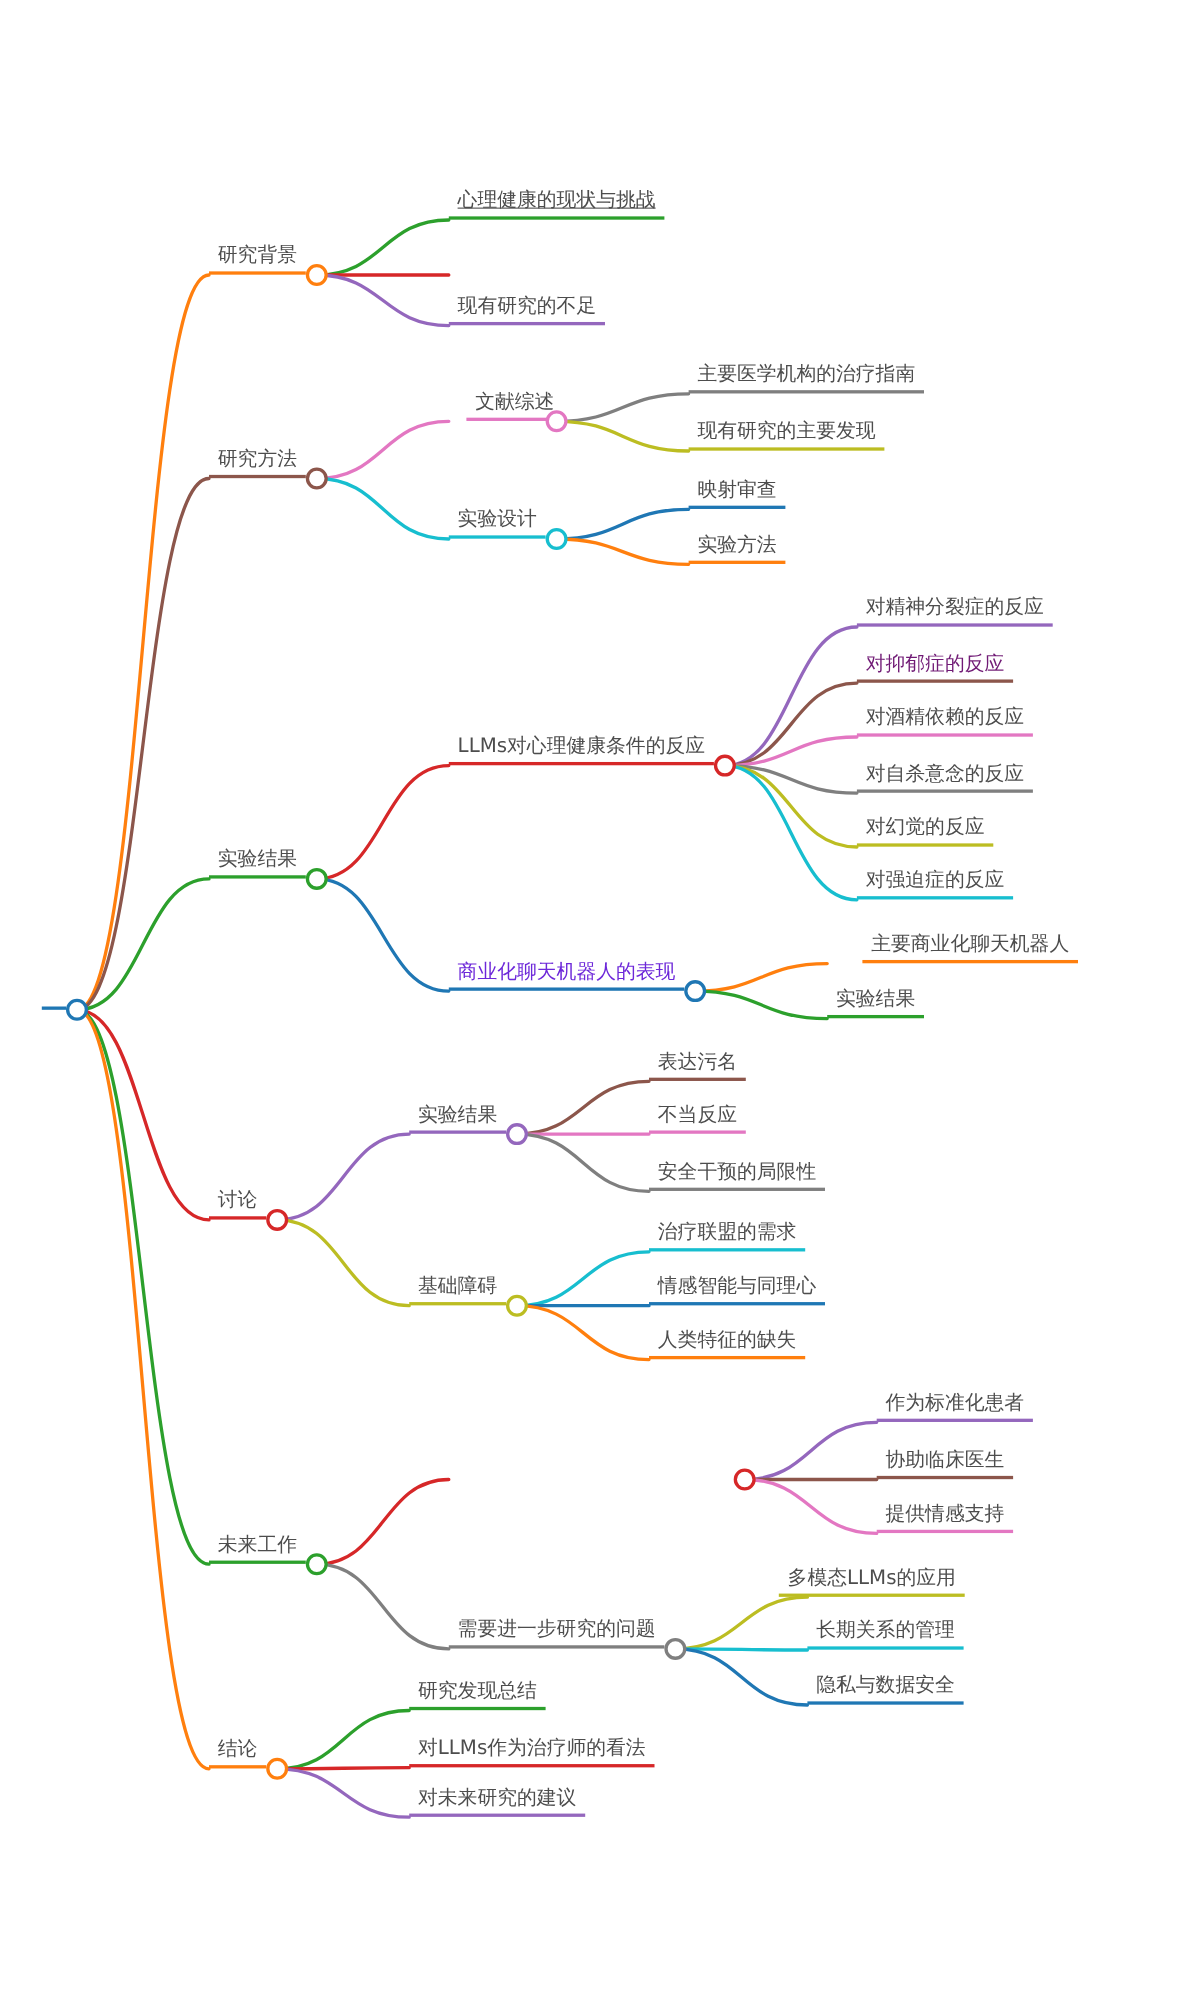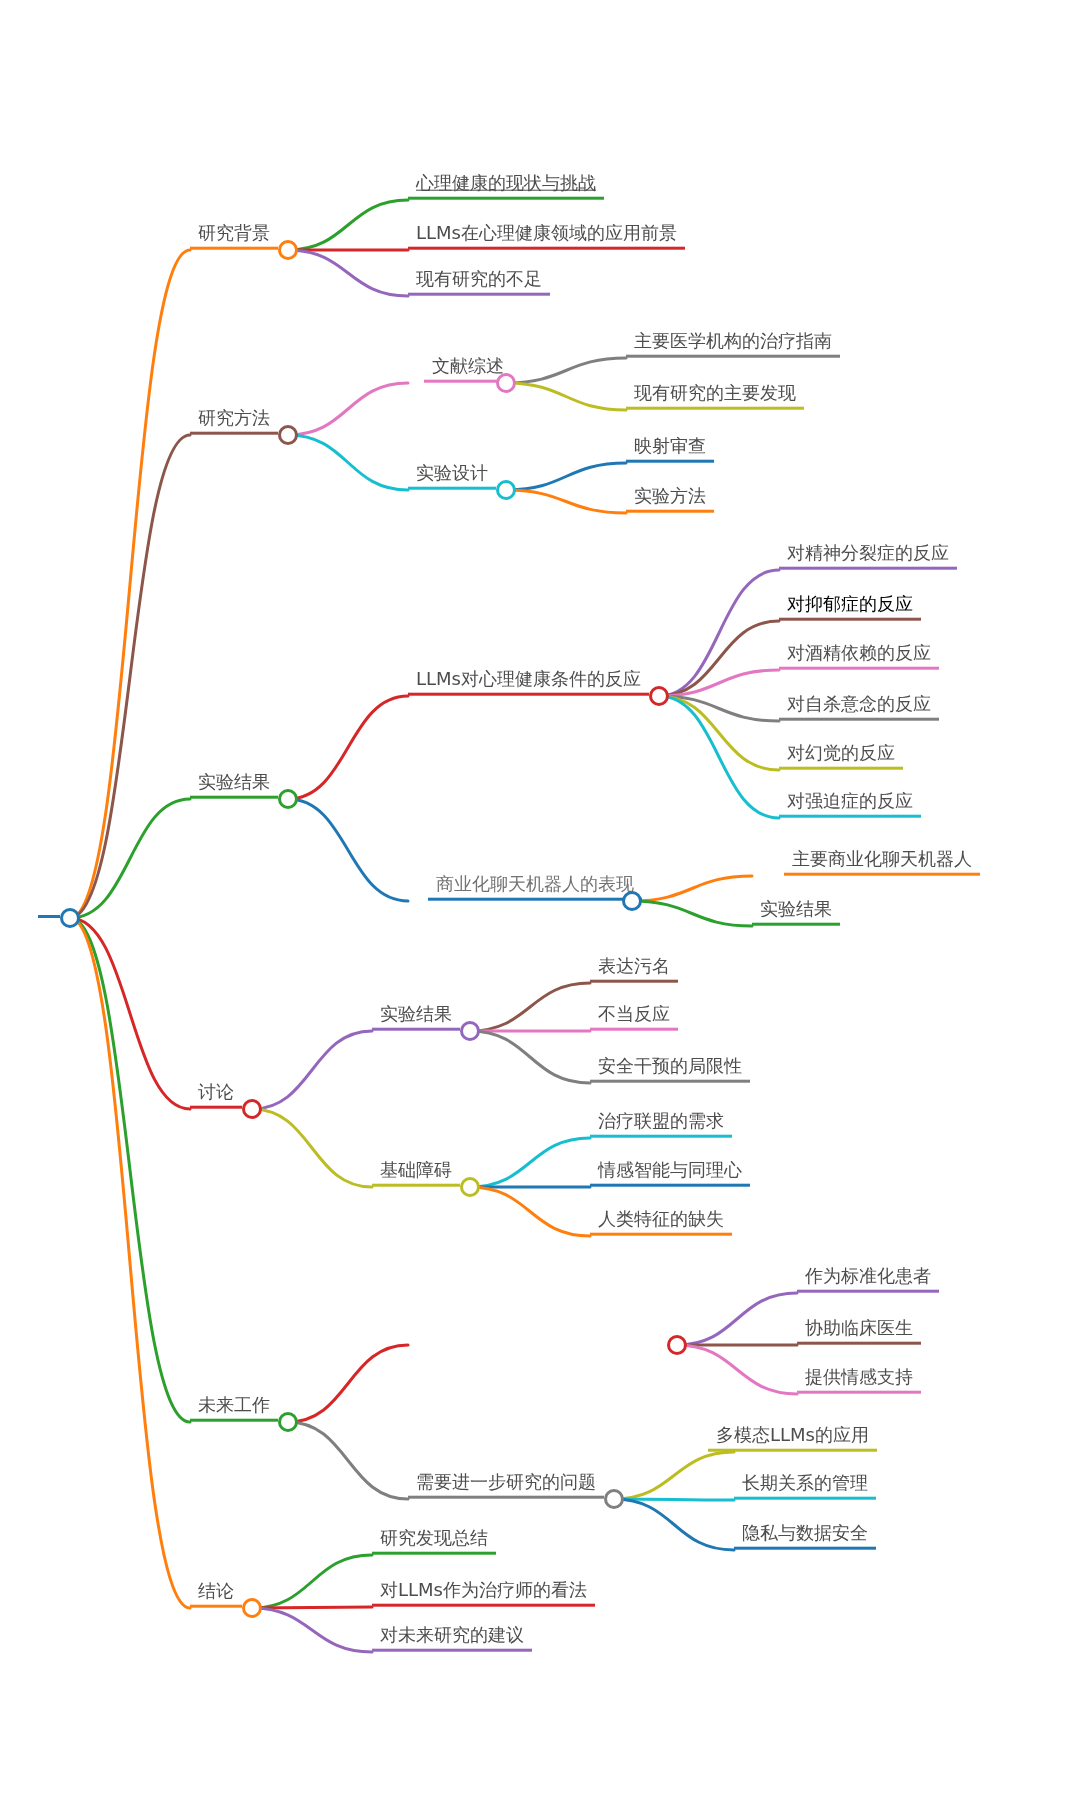--- a/index.html
+++ b/index.html
@@ -94,43 +94,42 @@
       <path d="M70,918 C130,918 130,1608 190,1608" fill="none" stroke="#ff7f0e" stroke-width="3" stroke-linecap="round"></path>
       <path d="M252,1608 C312,1608 312,1555 372,1555" fill="none" stroke="#2ca02c" stroke-width="3" stroke-linecap="round"></path>
       <path d="M252,1608 C312,1608 312,1607 372,1607" fill="none" stroke="#d62728" stroke-width="3" stroke-linecap="round"></path>
       <path d="M252,1608 C312,1608 312,1652 372,1652" fill="none" stroke="#9467bd" stroke-width="3" stroke-linecap="round"></path>
     </svg>
 <div class="label root-label" style="left: 38px; top: 918px; border-bottom-color: rgb(31, 119, 180); color: rgb(77, 77, 77);"></div>
     <div class="circle" style="left: 60px; top: 908px; border-color: rgb(31, 119, 180);"></div>
     <div class="label" style="left: 190px; top: 250px; border-bottom-color: rgb(255, 127, 14); color: rgb(77, 77, 77);">研究背景</div>
     <div class="circle" style="left: 278px; top: 240px; border-color: rgb(255, 127, 14);"></div>
     <div class="label" style="left: 408px; top: 200px; border-bottom-color: rgb(44, 160, 44); color: rgb(77, 77, 77); text-decoration: underline;">心理健康的现状与挑战</div>
-    <div class="label" style="left: 408px; top: 250px; border-bottom-color: rgb(214, 39, 40); color: rgb(77, 77, 77);">LLMs在心理健康领域的应用前景</div>
     <div class="label" style="left: 408px; top: 296px; border-bottom-color: rgb(148, 103, 189); color: rgb(77, 77, 77);">现有研究的不足</div>
     <div class="label" style="left: 190px; top: 435px; border-bottom-color: rgb(140, 86, 75); color: rgb(77, 77, 77);">研究方法</div>
     <div class="circle" style="left: 278px; top: 425px; border-color: rgb(140, 86, 75);"></div>
     <div class="label" style="left: 408px; top: 383px; border-bottom-color: rgb(227, 119, 194); color: rgb(77, 77, 77); margin-left: 16px;">文献综述</div>
     <div class="circle" style="left: 496px; top: 373px; border-color: rgb(227, 119, 194);"></div>
     <div class="label" style="left: 626px; top: 358px; border-bottom-color: rgb(127, 127, 127); color: rgb(77, 77, 77);">主要医学机构的治疗指南</div>
     <div class="label" style="left: 626px; top: 410px; border-bottom-color: rgb(188, 189, 34); color: rgb(77, 77, 77);">现有研究的主要发现</div>
     <div class="label" style="left: 408px; top: 490px; border-bottom-color: rgb(23, 190, 207); color: rgb(77, 77, 77);">实验设计</div>
     <div class="circle" style="left: 496px; top: 480px; border-color: rgb(23, 190, 207);"></div>
     <div class="label" style="left: 626px; top: 463px; border-bottom-color: rgb(31, 119, 180); color: rgb(77, 77, 77);">映射审查</div>
     <div class="label" style="left: 626px; top: 513px; border-bottom-color: rgb(255, 127, 14); color: rgb(77, 77, 77);">实验方法</div>
     <div class="label" style="left: 190px; top: 799px; border-bottom-color: rgb(44, 160, 44); color: rgb(77, 77, 77);">实验结果</div>
     <div class="circle" style="left: 278px; top: 789px; border-color: rgb(44, 160, 44);"></div>
     <div class="label" style="left: 408px; top: 696px; border-bottom-color: rgb(214, 39, 40); color: rgb(77, 77, 77);">LLMs对心理健康条件的反应</div>
     <div class="circle" style="left: 649px; top: 686px; border-color: rgb(214, 39, 40);"></div>
     <div class="label" style="left: 779px; top: 570px; border-bottom-color: rgb(148, 103, 189); color: rgb(77, 77, 77);">对精神分裂症的反应</div>
-    <div class="label" style="left: 779px; top: 621px; border-bottom-color: rgb(140, 86, 75); color: #000000;">对抑郁症的反应</div>
+    <div class="label" style="left: 779px; top: 621px; border-bottom-color: rgb(140, 86, 75); color: #701a75;">对抑郁症的反应</div>
     <div class="label" style="left: 779px; top: 670px; border-bottom-color: rgb(227, 119, 194); color: rgb(77, 77, 77);">对酒精依赖的反应</div>
     <div class="label" style="left: 779px; top: 721px; border-bottom-color: rgb(127, 127, 127); color: rgb(77, 77, 77);">对自杀意念的反应</div>
     <div class="label" style="left: 779px; top: 770px; border-bottom-color: rgb(188, 189, 34); color: rgb(77, 77, 77);">对幻觉的反应</div>
     <div class="label" style="left: 779px; top: 818px; border-bottom-color: rgb(23, 190, 207); color: rgb(77, 77, 77);">对强迫症的反应</div>
-    <div class="label" style="left: 428px; top: 901px; border-bottom-color: rgb(31, 119, 180); color: #737373;">商业化聊天机器人的表现</div>
+    <div class="label" style="left: 408px; top: 901px; border-bottom-color: rgb(31, 119, 180); color: #6d28d9;">商业化聊天机器人的表现</div>
     <div class="circle" style="left: 622px; top: 891px; border-color: rgb(31, 119, 180);"></div>
     <div class="label" style="left: 752px; top: 876px; border-bottom-color: rgb(255, 127, 14); color: rgb(77, 77, 77); margin-left: 32px;">主要商业化聊天机器人</div>
     <div class="label" style="left: 752px; top: 926px; border-bottom-color: rgb(44, 160, 44); color: rgb(77, 77, 77);">实验结果</div>
     <div class="label" style="left: 190px; top: 1109px; border-bottom-color: rgb(214, 39, 40); color: rgb(77, 77, 77);">讨论</div>
     <div class="circle" style="left: 242px; top: 1099px; border-color: rgb(214, 39, 40);"></div>
     <div class="label" style="left: 372px; top: 1031px; border-bottom-color: rgb(148, 103, 189); color: rgb(77, 77, 77);">实验结果</div>
     <div class="circle" style="left: 460px; top: 1021px; border-color: rgb(148, 103, 189);"></div>
     <div class="label" style="left: 590px; top: 983px; border-bottom-color: rgb(140, 86, 75); color: rgb(77, 77, 77);">表达污名</div>
     <div class="label" style="left: 590px; top: 1031px; border-bottom-color: rgb(227, 119, 194); color: rgb(77, 77, 77);">不当反应</div>
     <div class="label" style="left: 590px; top: 1083px; border-bottom-color: rgb(127, 127, 127); color: rgb(77, 77, 77);">安全干预的局限性</div>

